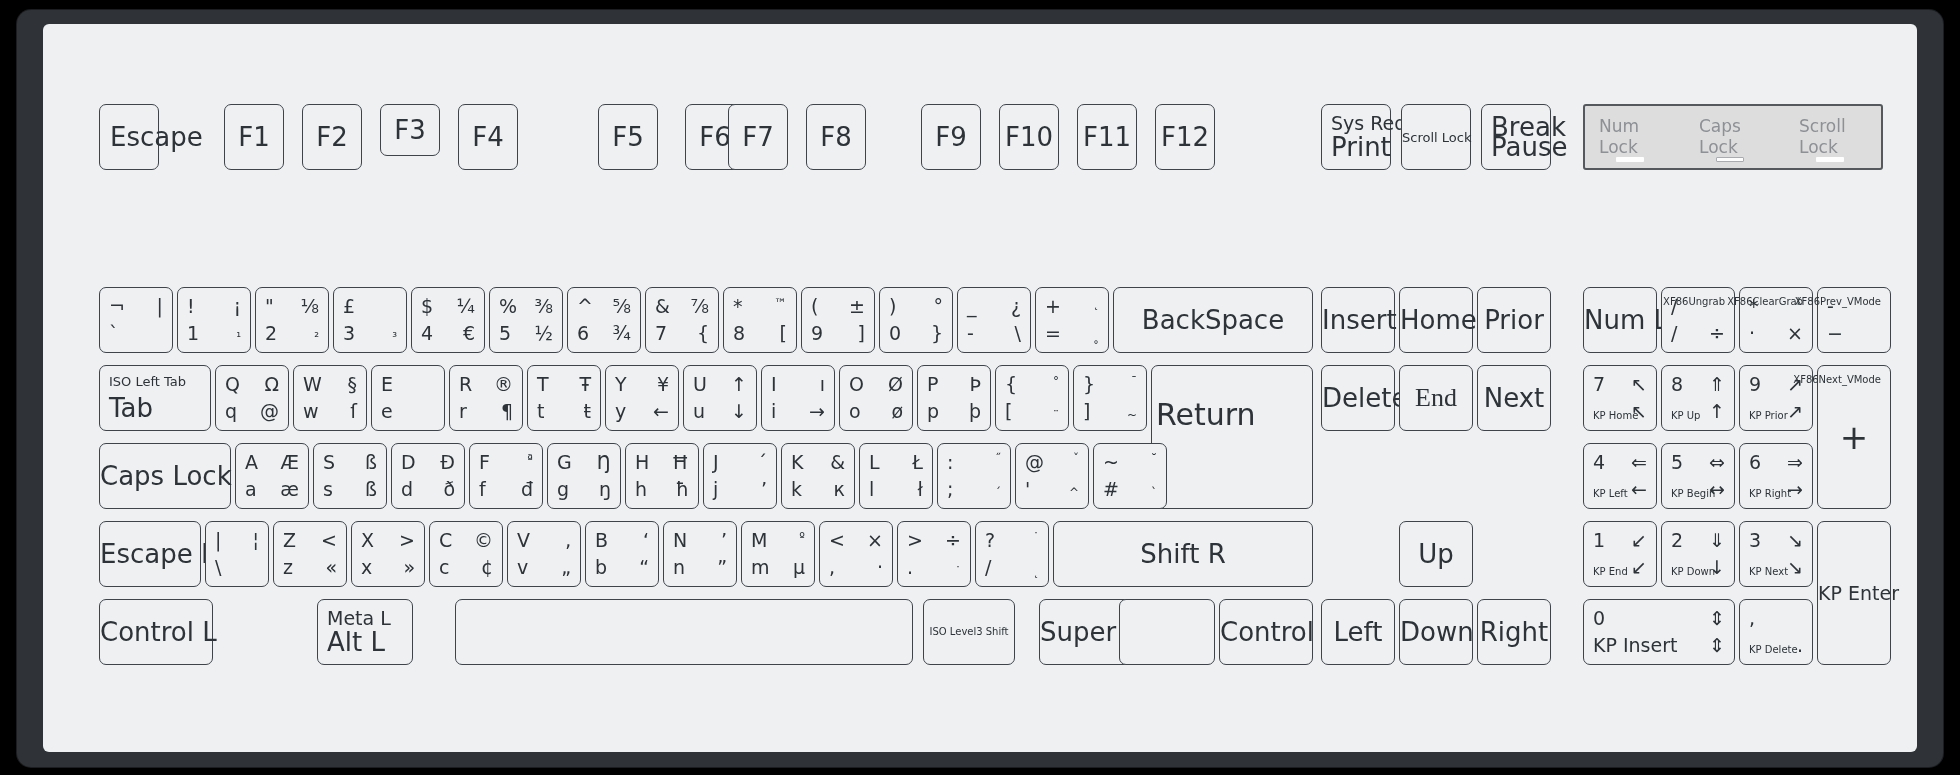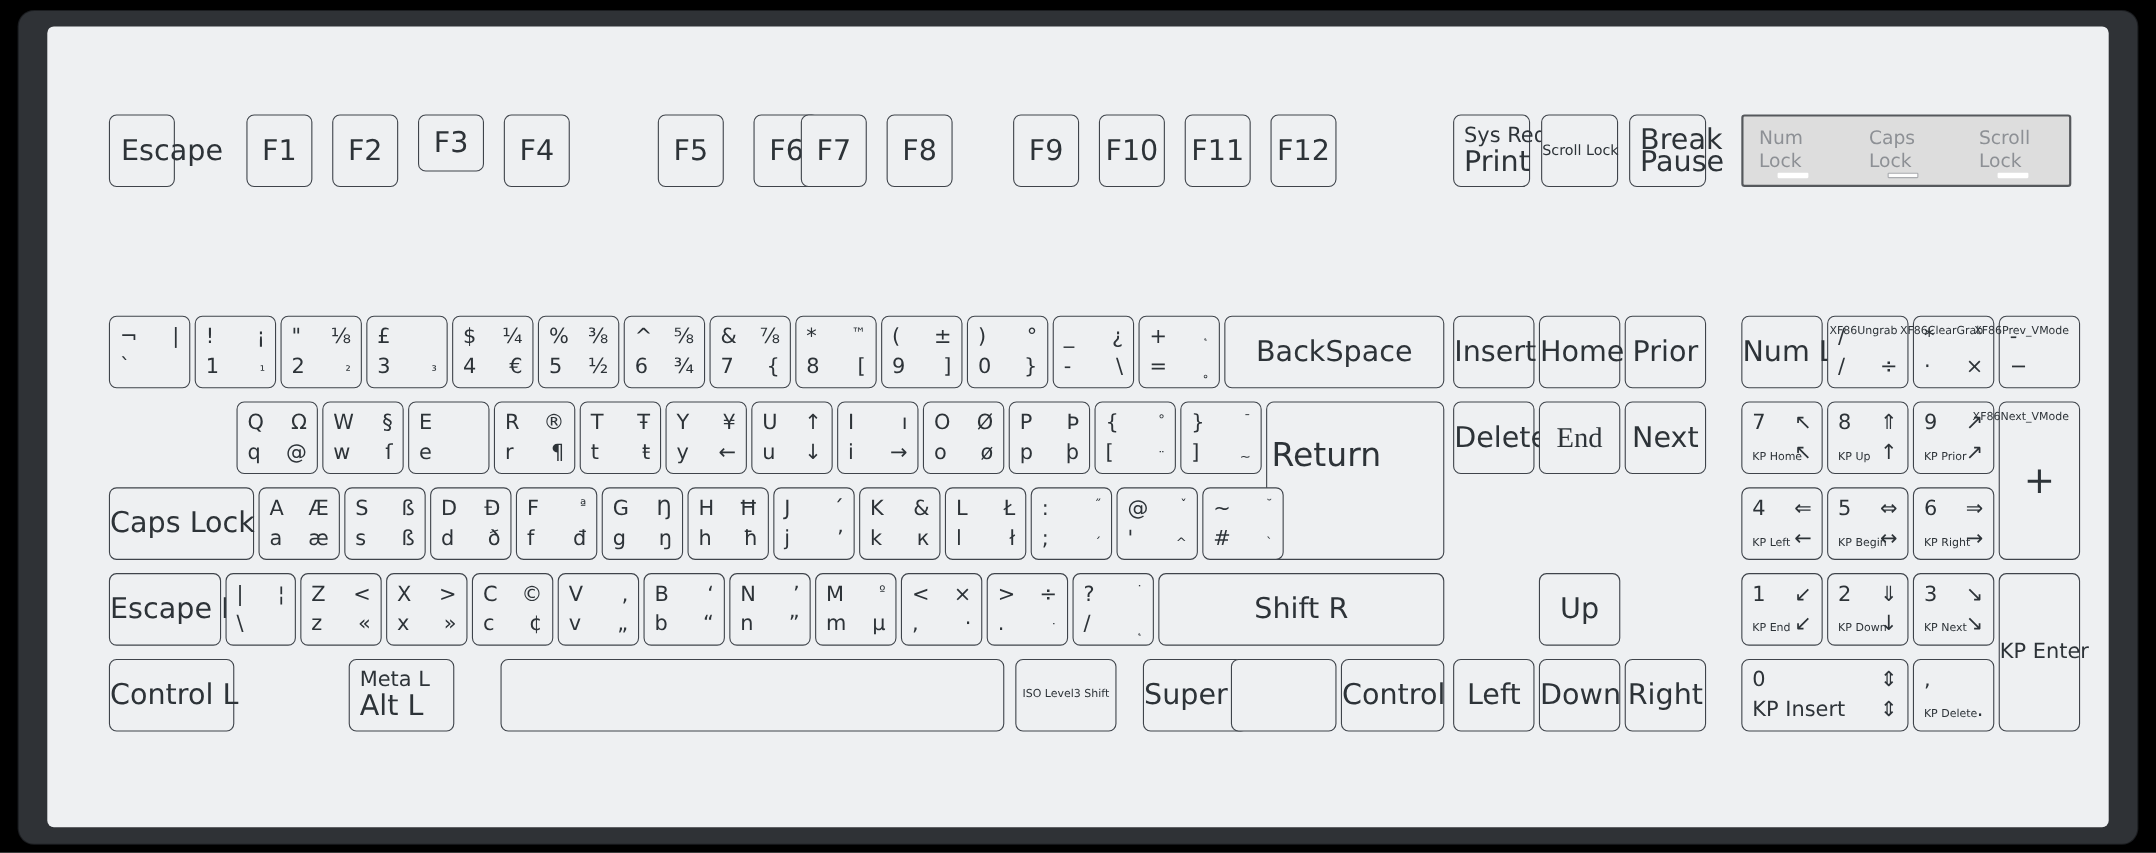--- a/index.html
+++ b/index.html
@@ -227,20 +227,24 @@
     <div class="key" style="left:992px;top:263px;width:74px;height:66px;">
       <span class="lbl s-tl">+</span>
       <span class="lbl s-tr sup">˛</span>
       <span class="lbl s-bl">=</span>
       <span class="lbl s-br sup">˳</span>
     </div>
     <div class="key" style="left:1070px;top:263px;width:200px;height:66px;">
       <span class="lbl s-c big">BackSpace</span>
     </div>
 
+    <div class="key" style="left:56px;top:341px;width:112px;height:66px;">
+      <span class="lbl s-tl small">ISO Left Tab</span>
+      <span class="lbl s-bl big">Tab</span>
+    </div>
     <div class="key" style="left:172px;top:341px;width:74px;height:66px;">
       <span class="lbl s-tl">Q</span>
       <span class="lbl s-tr">Ω</span>
       <span class="lbl s-bl">q</span>
       <span class="lbl s-br">@</span>
     </div>
     <div class="key" style="left:250px;top:341px;width:74px;height:66px;">
       <span class="lbl s-tl">W</span>
       <span class="lbl s-tr">§</span>
       <span class="lbl s-bl">w</span>

